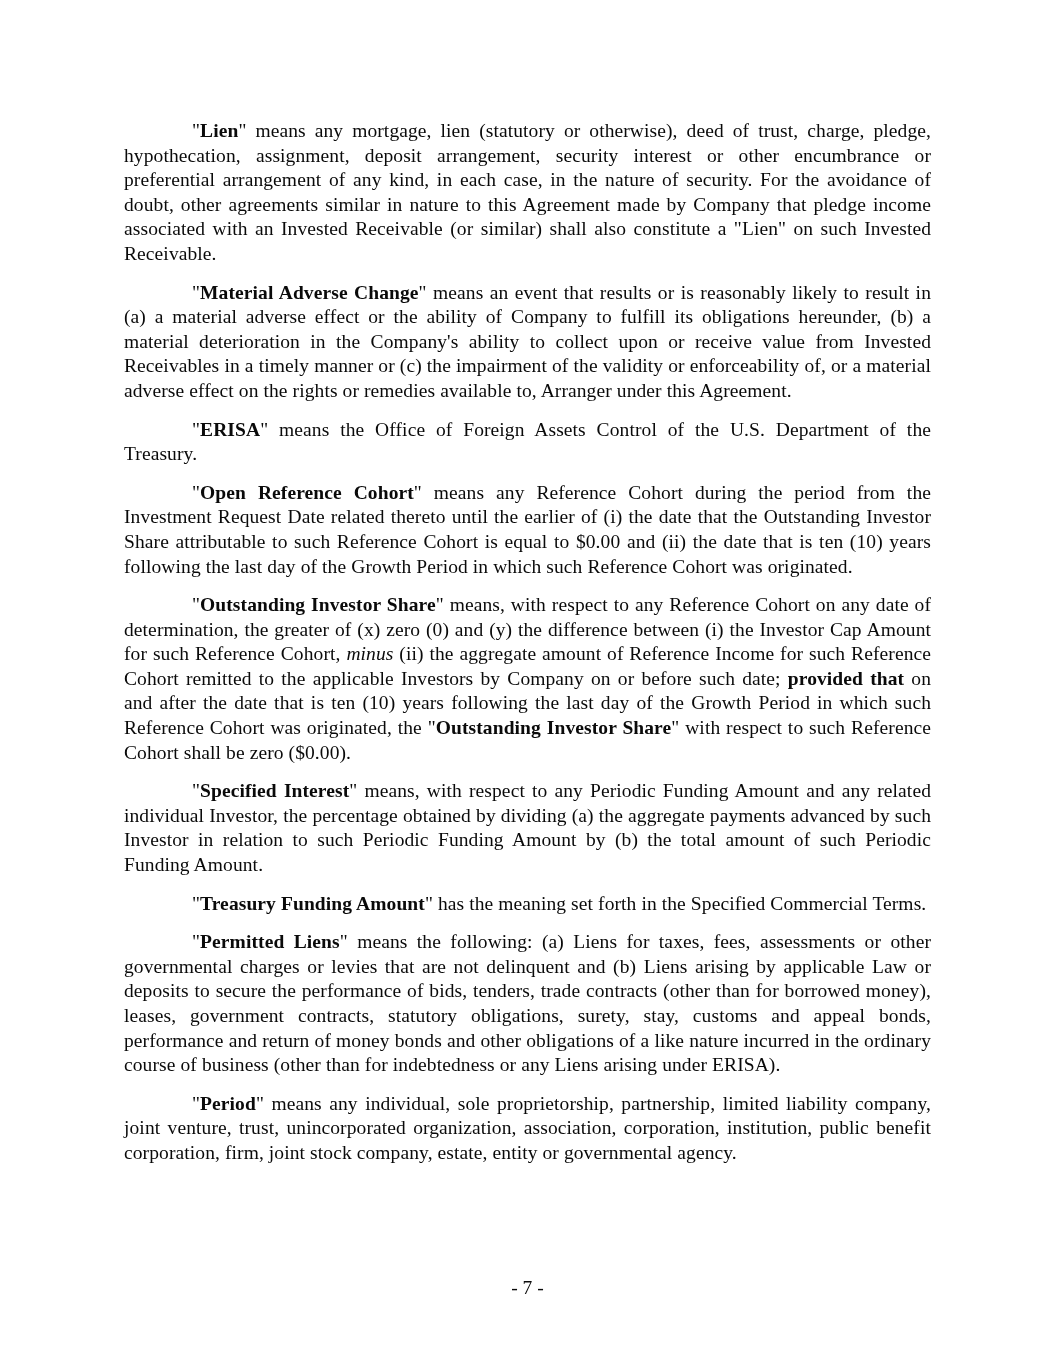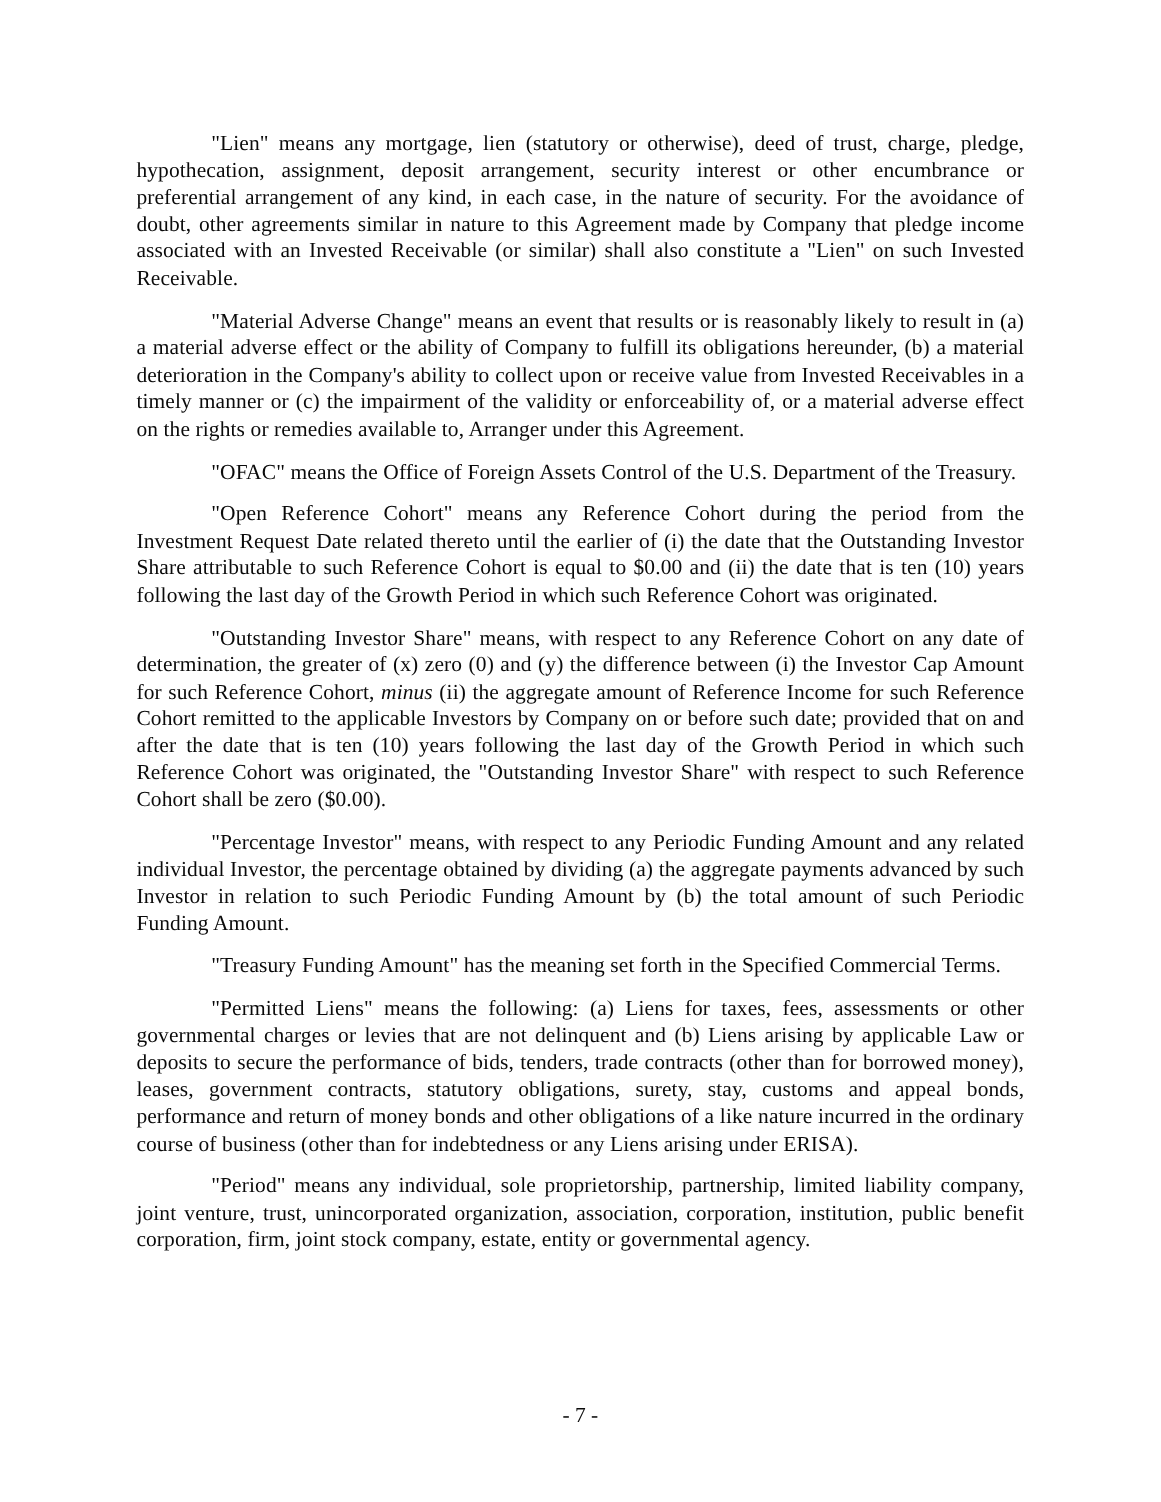--- a/index.html
+++ b/index.html
@@ -25,44 +25,44 @@
   }
   p.def {
     margin: 0 0 14px 0;
     text-indent: 68px;
     text-align: justify;
     font-size: 19.5px;
     line-height: 24.6px;
     letter-spacing: 0.1px;
   }
   p.def:last-child { margin-bottom: 0; }
-  .b { font-weight: normal; }
+  .b { font-weight: bold; }
   .i { font-style: italic; margin-top: 12px; }
   .footer {
     position: absolute;
     left: 0;
     right: 0;
     top: 1276px;
     text-align: center;
     font-size: 19.5px;
     line-height: 24.6px;
   }
 </style>
 </head>
 <body>
 
 <div class="page">
   <div class="content">
 
   <p class="def"><span>"</span><span class="b">Lien</span><span>" means any mortgage, lien (statutory or otherwise), deed of trust, charge, pledge, hypothecation, assignment, deposit arrangement, security interest or other encumbrance or preferential arrangement of any kind, in each case, in the nature of security.  For the avoidance of doubt, other agreements similar in nature to this Agreement made by Company that pledge income associated with an Invested Receivable (or similar) shall also constitute a "Lien" on such Invested Receivable.</span></p>
       <p class="def"><span>"</span><span class="b">Material Adverse Change</span><span>" means an event that results or is reasonably likely to result in (a) a material adverse effect or the ability of Company to fulfill its obligations hereunder, (b) a material deterioration in the Company's ability to collect upon or receive value from Invested Receivables in a timely manner or (c) the impairment of the validity or enforceability of, or a material adverse effect on the rights or remedies available to, Arranger under this Agreement.</span></p>
-      <p class="def"><span>"</span><span class="b">OFAC</span><span>" means the Office of Foreign Assets Control of the U.S. Department of the Treasury.</span></p>
+      <p class="def"><span>"</span><span class="b">ERISA</span><span>" means the Office of Foreign Assets Control of the U.S. Department of the Treasury.</span></p>
       <p class="def"><span>"</span><span class="b">Open Reference Cohort</span><span>" means any Reference Cohort during the period from the Investment Request Date related thereto until the earlier of (i) the date that the Outstanding Investor Share attributable to such Reference Cohort is equal to $0.00 and (ii) the date that is ten (10) years following the last day of the Growth Period in which such Reference Cohort was originated.</span></p>
       <p class="def"><span>"</span><span class="b">Outstanding Investor Share</span><span>" means, with respect to any Reference Cohort on any date of determination, the greater of (x) zero (0) and (y) the difference between (i) the Investor Cap Amount for such Reference Cohort, </span><span class="i">minus</span><span> (ii) the aggregate amount of Reference Income for such Reference Cohort remitted to the applicable Investors by Company on or before such date; </span><span class="b">provided that</span><span> on and after the date that is ten (10) years following the last day of the Growth Period in which such Reference Cohort was originated, the "</span><span class="b">Outstanding Investor Share</span><span>" with respect to such Reference Cohort shall be zero ($0.00).</span></p>
-      <p class="def"><span>"</span><span class="b">Percentage Investor</span><span>" means, with respect to any Periodic Funding Amount and any related individual Investor, the percentage obtained by dividing (a) the aggregate payments advanced by such Investor in relation to such Periodic Funding Amount by (b) the total amount of such Periodic Funding Amount.</span></p>
+      <p class="def"><span>"</span><span class="b">Specified Interest</span><span>" means, with respect to any Periodic Funding Amount and any related individual Investor, the percentage obtained by dividing (a) the aggregate payments advanced by such Investor in relation to such Periodic Funding Amount by (b) the total amount of such Periodic Funding Amount.</span></p>
       <p class="def"><span>"</span><span class="b">Treasury Funding Amount</span><span>" has the meaning set forth in the Specified Commercial Terms.</span></p>
       <p class="def"><span>"</span><span class="b">Permitted Liens</span><span>" means the following: (a) Liens for taxes, fees, assessments or other governmental charges or levies that are not delinquent and (b) Liens arising by applicable Law or deposits to secure the performance of bids, tenders, trade contracts (other than for borrowed money), leases, government contracts, statutory obligations, surety, stay, customs and appeal bonds, performance and return of money bonds and other obligations of a like nature incurred in the ordinary course of business (other than for indebtedness or any Liens arising under ERISA).</span></p>
       <p class="def"><span>"</span><span class="b">Period</span><span>" means any individual, sole proprietorship, partnership, limited liability company, joint venture, trust, unincorporated organization, association, corporation, institution, public benefit corporation, firm, joint stock company, estate, entity or governmental agency.</span></p>
     </div>
   <div class="footer">
     <span>- 7 -</span>
   </div>
 </div>
 
 </body></html>

